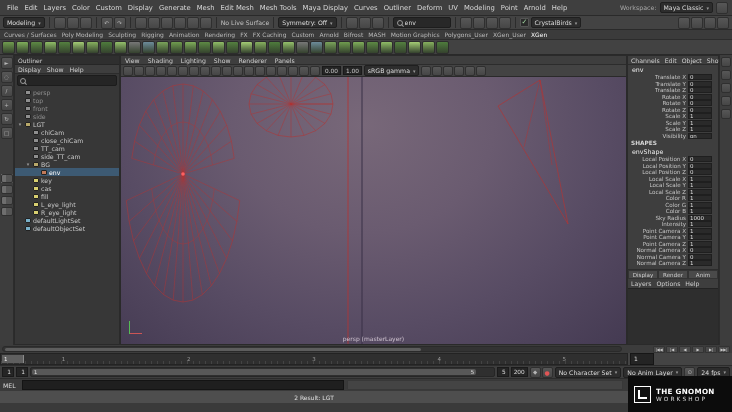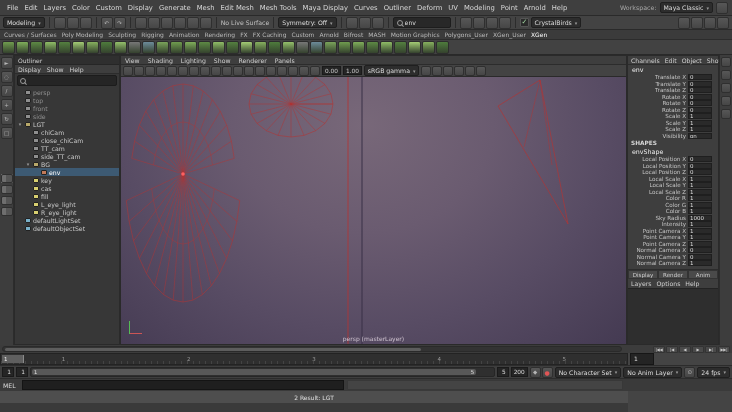--- a/index.html
+++ b/index.html
@@ -731,14 +731,21 @@
     <span class="mel-label" data-name="command-language-toggle">MEL</span>
     <input class="cmd-input" data-name="command-line-input" style="">
     <span class="cmd-rest" data-name="command-result-area"></span>
   </div>
 
   <div class="helprow abs" data-name="help-line">
     <span class="help-text" data-name="help-line-text">2 Result: LGT</span>
   </div>
   <div class="fillrow abs" data-name="bottom-filler"></div>
 
+  <div class="gnomon abs" data-name="gnomon-workshop-logo">
+    <div class="glogo" data-name="gnomon-logo-icon"></div>
+    <div class="gtext" data-name="gnomon-logo-text">
+      <div class="g1" data-name="brand-line1">THE GNOMON</div>
+      <div class="g2" data-name="brand-line2">WORKSHOP</div>
+    </div>
+  </div>
 
 </div>
 
 </body></html>

